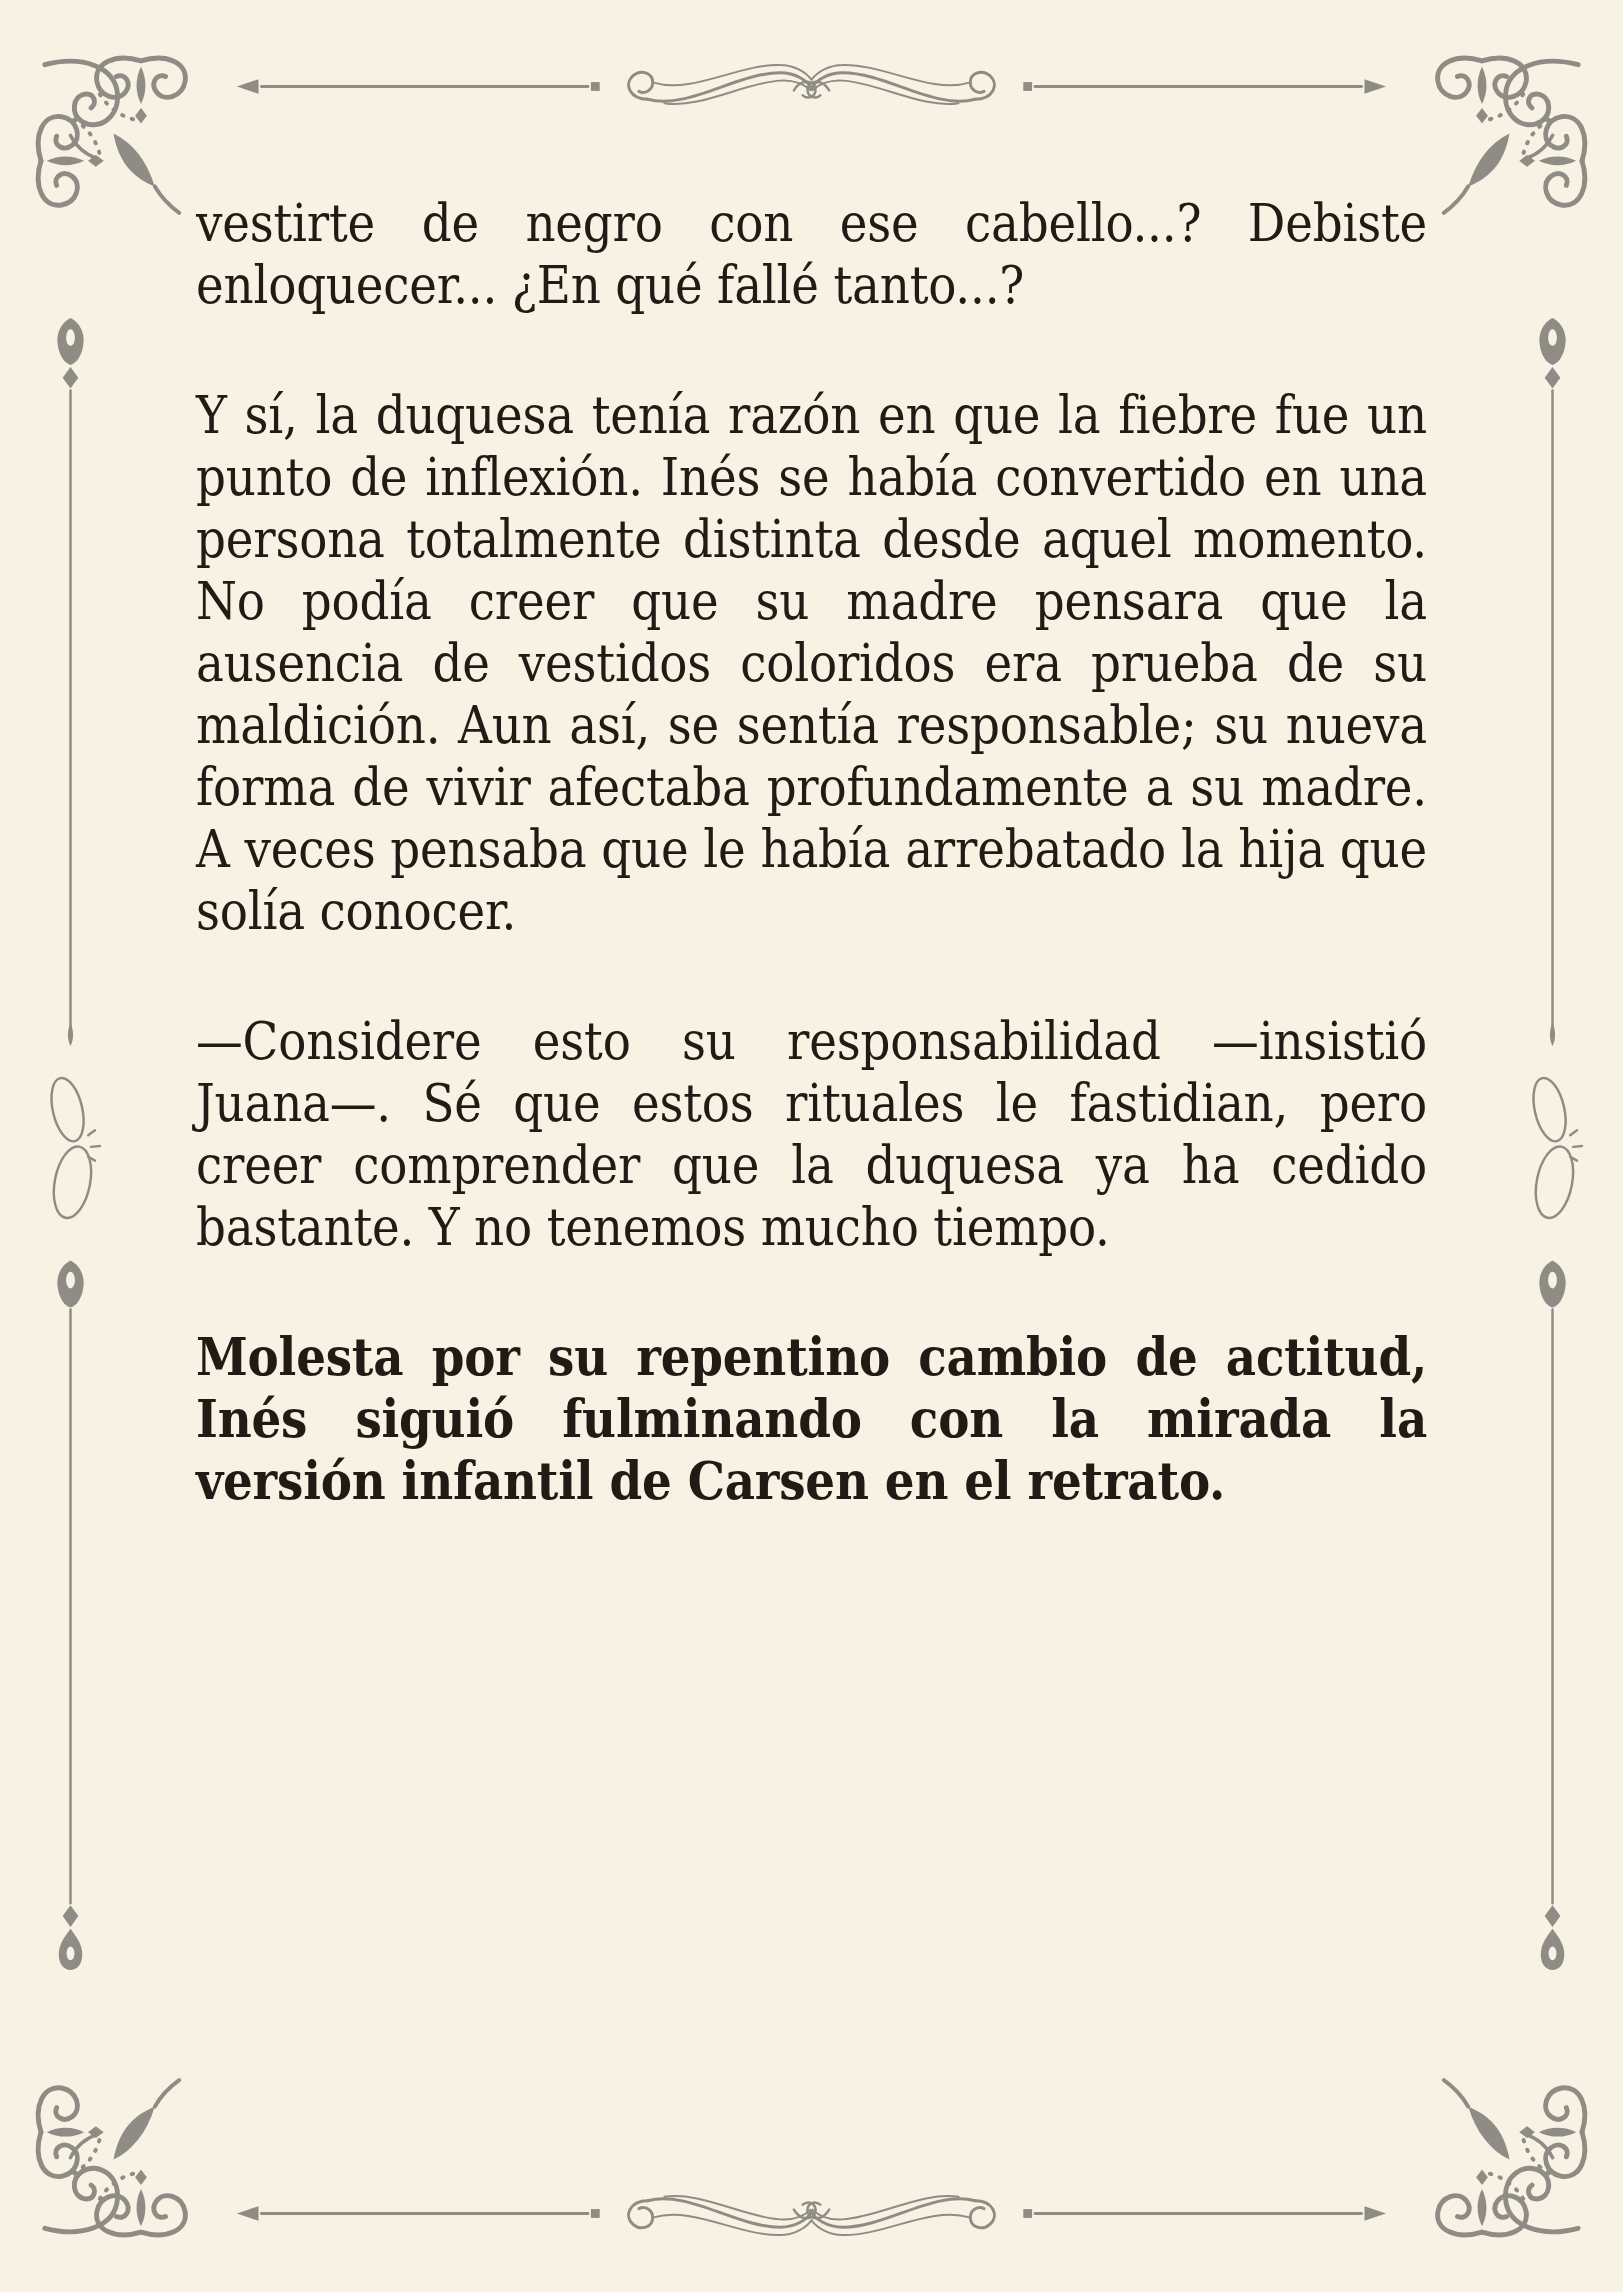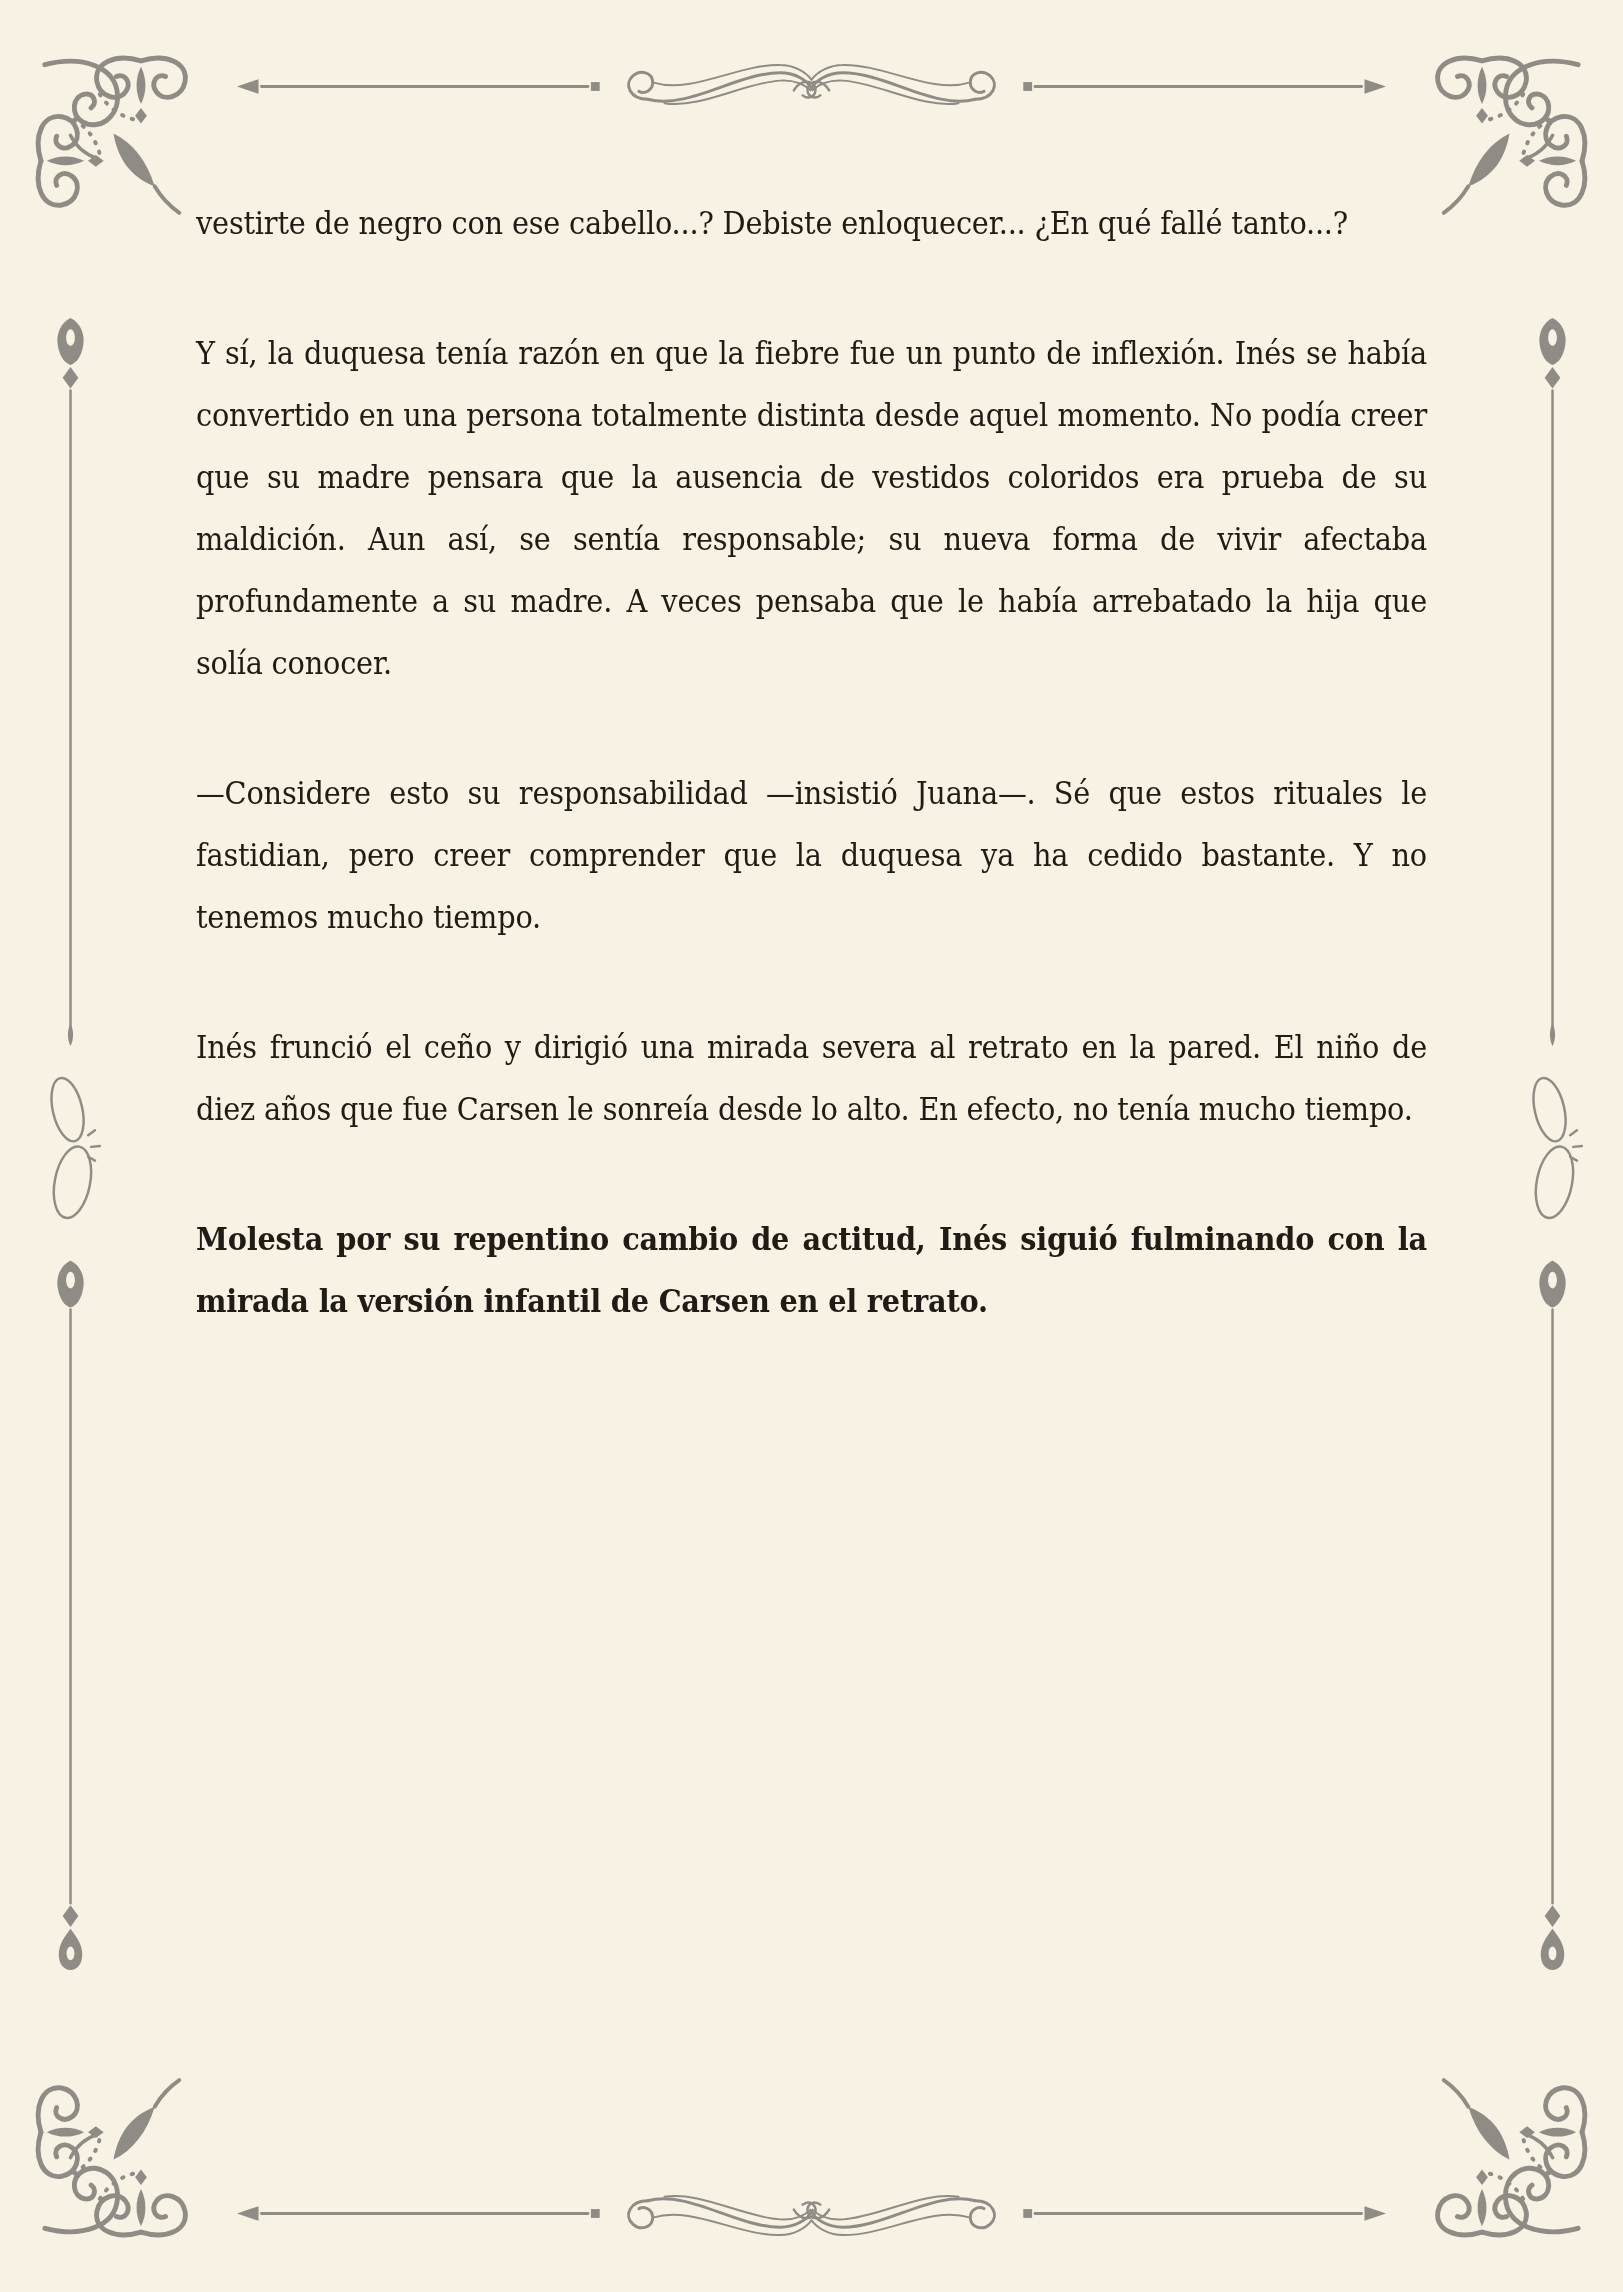--- a/index.html
+++ b/index.html
@@ -16,21 +16,21 @@
     font-family:"DejaVu Serif","Liberation Serif",serif;
   }
   .page{position:absolute;inset:0;}
   
   .text-block{
     position:absolute;
     left:196px;
     top:192px;
     width:1231px;
     color:var(--ink);
-    font-size:32px;
+    font-size:52px;
     line-height:62px;
     font-stretch:semi-condensed;
     letter-spacing:-0.2px;
     text-align:justify;
     hyphens:none;
   }
   .text-block p{margin:0 0 68px 0;}
   .text-block p:last-child{margin-bottom:0;font-weight:bold;}
   
   svg.orn{display:block;overflow:visible;}
@@ -133,18 +133,17 @@
       <use href="#side-rule-ornament"></use>
     </svg>
   <svg class="orn side-rule right" viewBox="0 0 60 1690">
       <use href="#side-rule-ornament"></use>
     </svg>
 
   <div class="text-block">
     <p>vestirte de negro con ese cabello...? Debiste enloquecer... ¿En qué fallé tanto...?</p>
     <p>Y sí, la duquesa tenía razón en que la fiebre fue un punto de inflexión. Inés se había convertido en una persona totalmente distinta desde aquel momento. No podía creer que su madre pensara que la ausencia de vestidos coloridos era prueba de su maldición. Aun así, se sentía responsable; su nueva forma de vivir afectaba profundamente a su madre. A veces pensaba que le había arrebatado la hija que solía conocer.</p>
     <p>—Considere esto su responsabilidad —insistió Juana—. Sé que estos rituales le fastidian, pero creer comprender que la duquesa ya ha cedido bastante. Y no tenemos mucho tiempo.</p>
-    <p>Inés frunció el ceño y dirigió una mirada severa al retrato en la pared. El niño de diez años que fue Carsen le sonreía desde lo alto. En efecto, no tenía mucho tiempo.</p>
     <p>Molesta por su repentino cambio de actitud, Inés siguió fulminando con la mirada la versión infantil de Carsen en el retrato.</p>
   </div>
 
 </div>
 
 
 </body></html>

